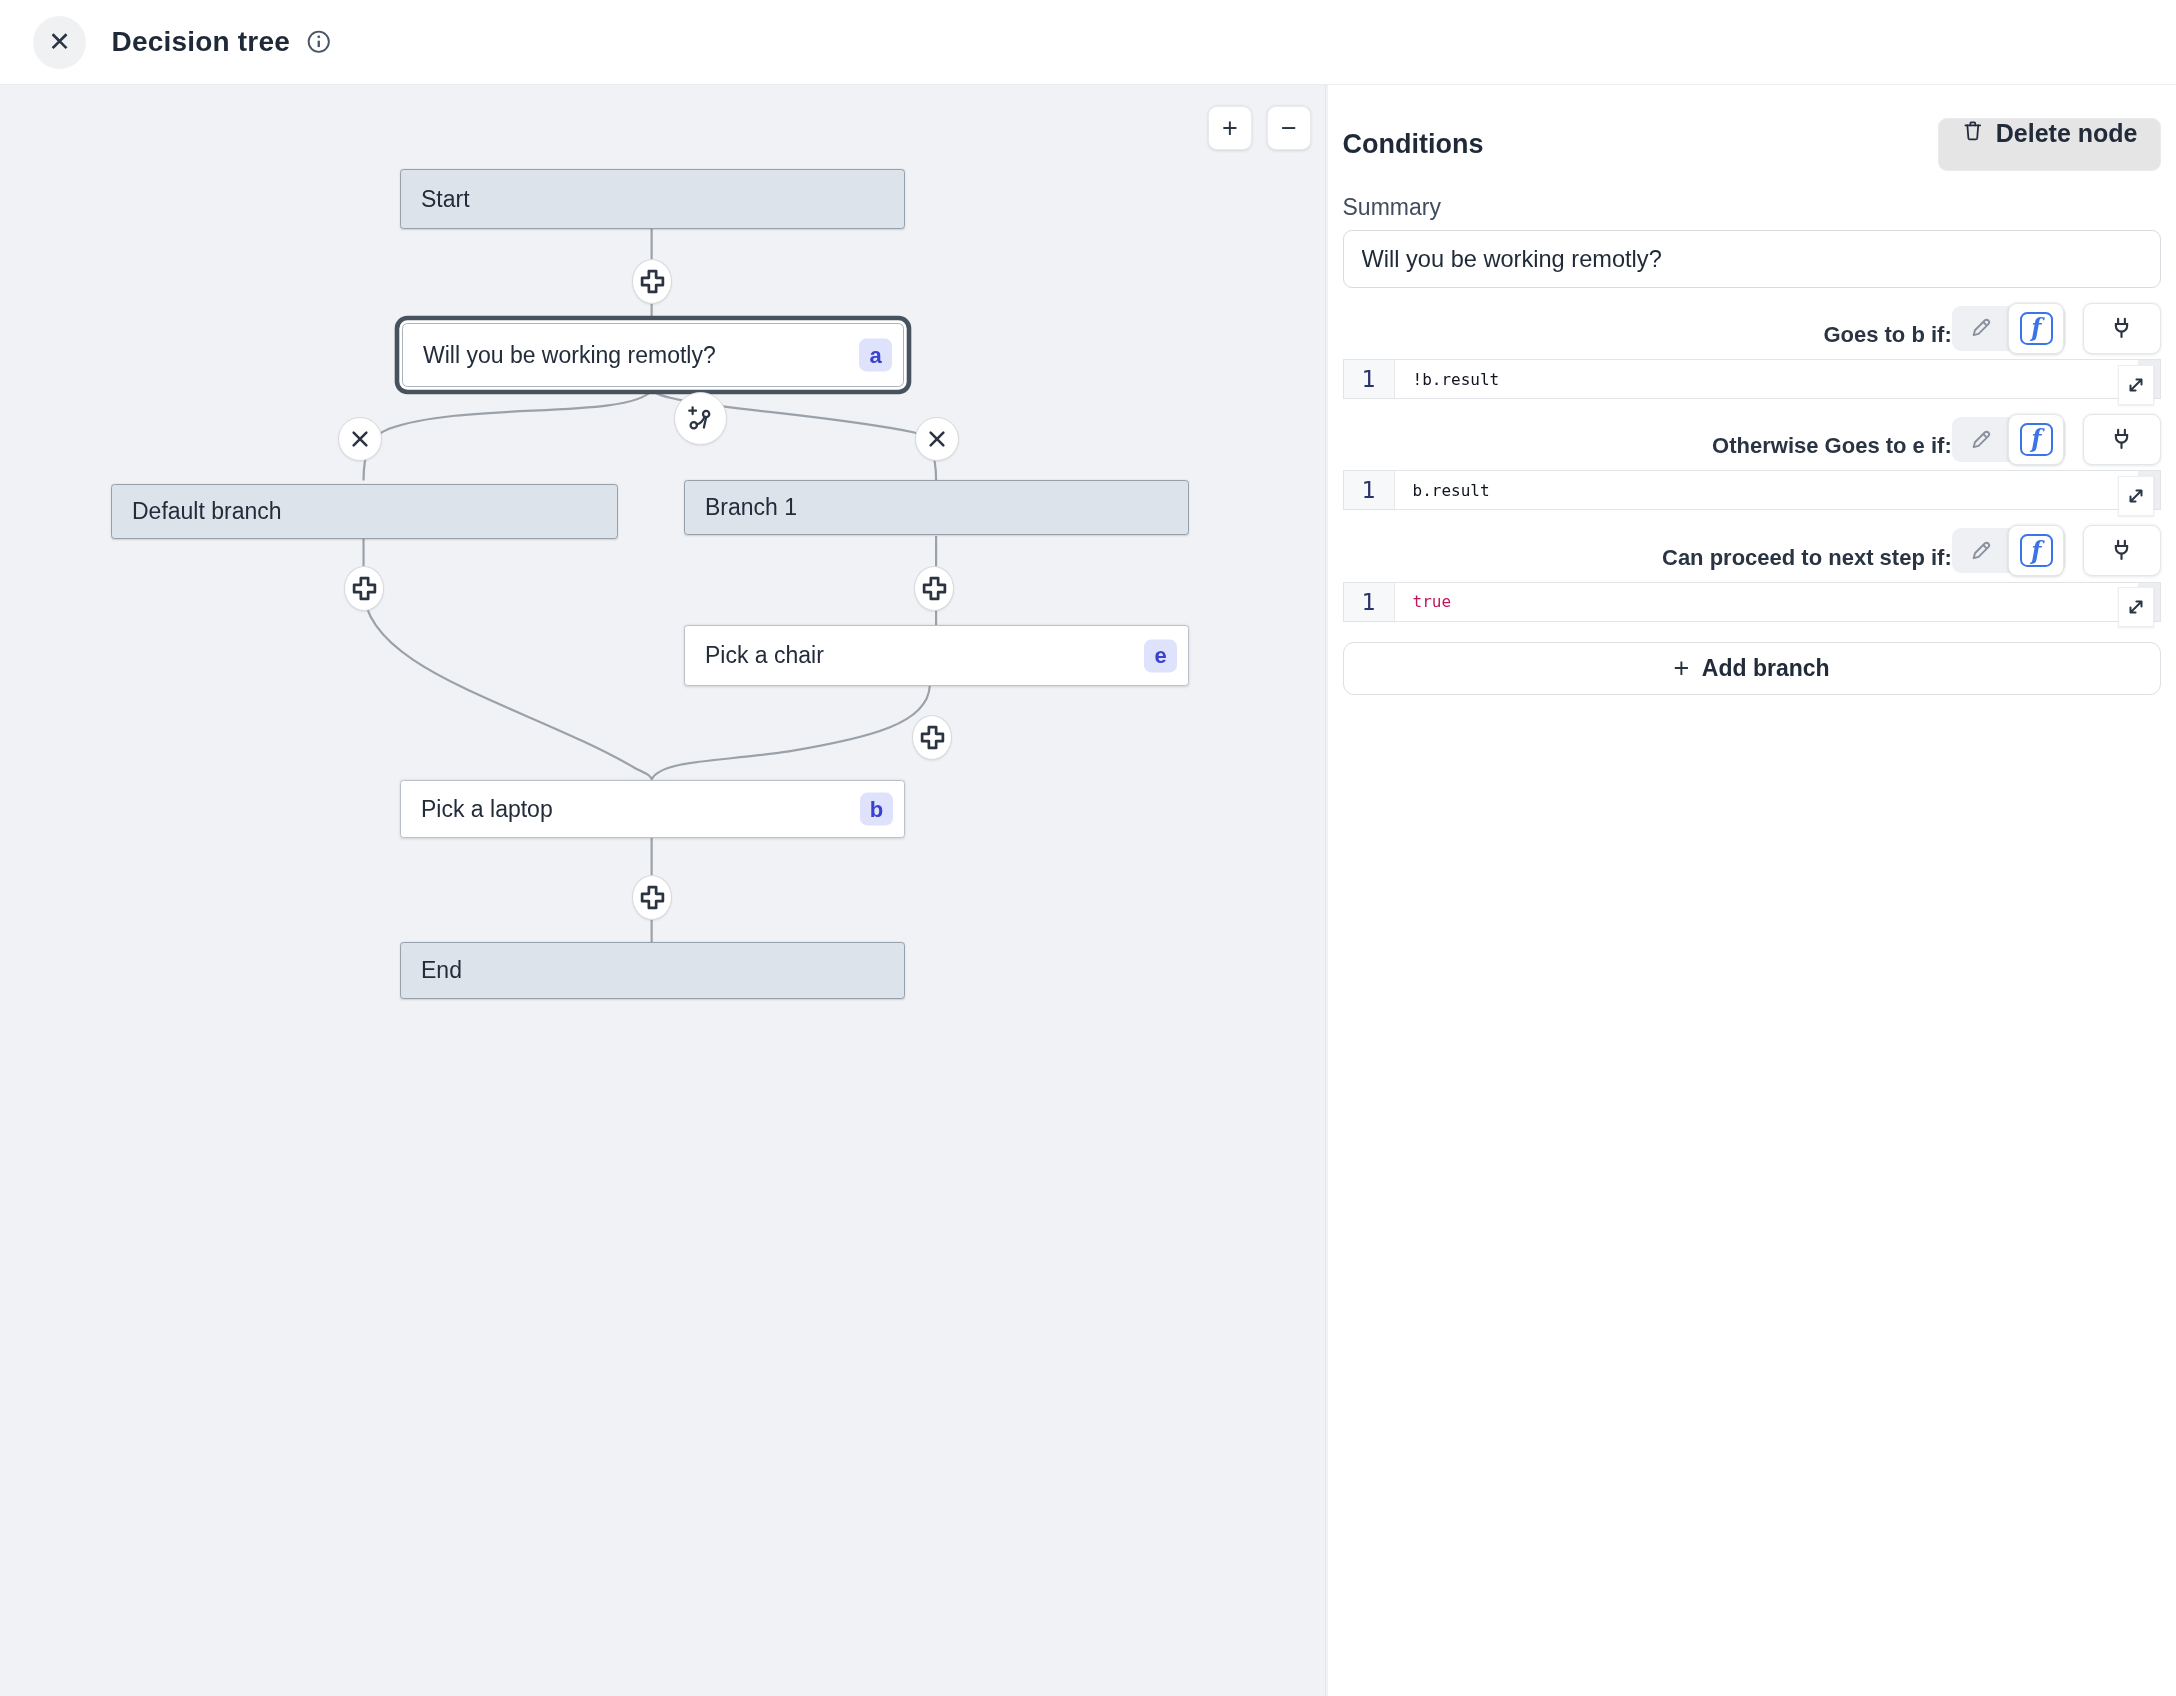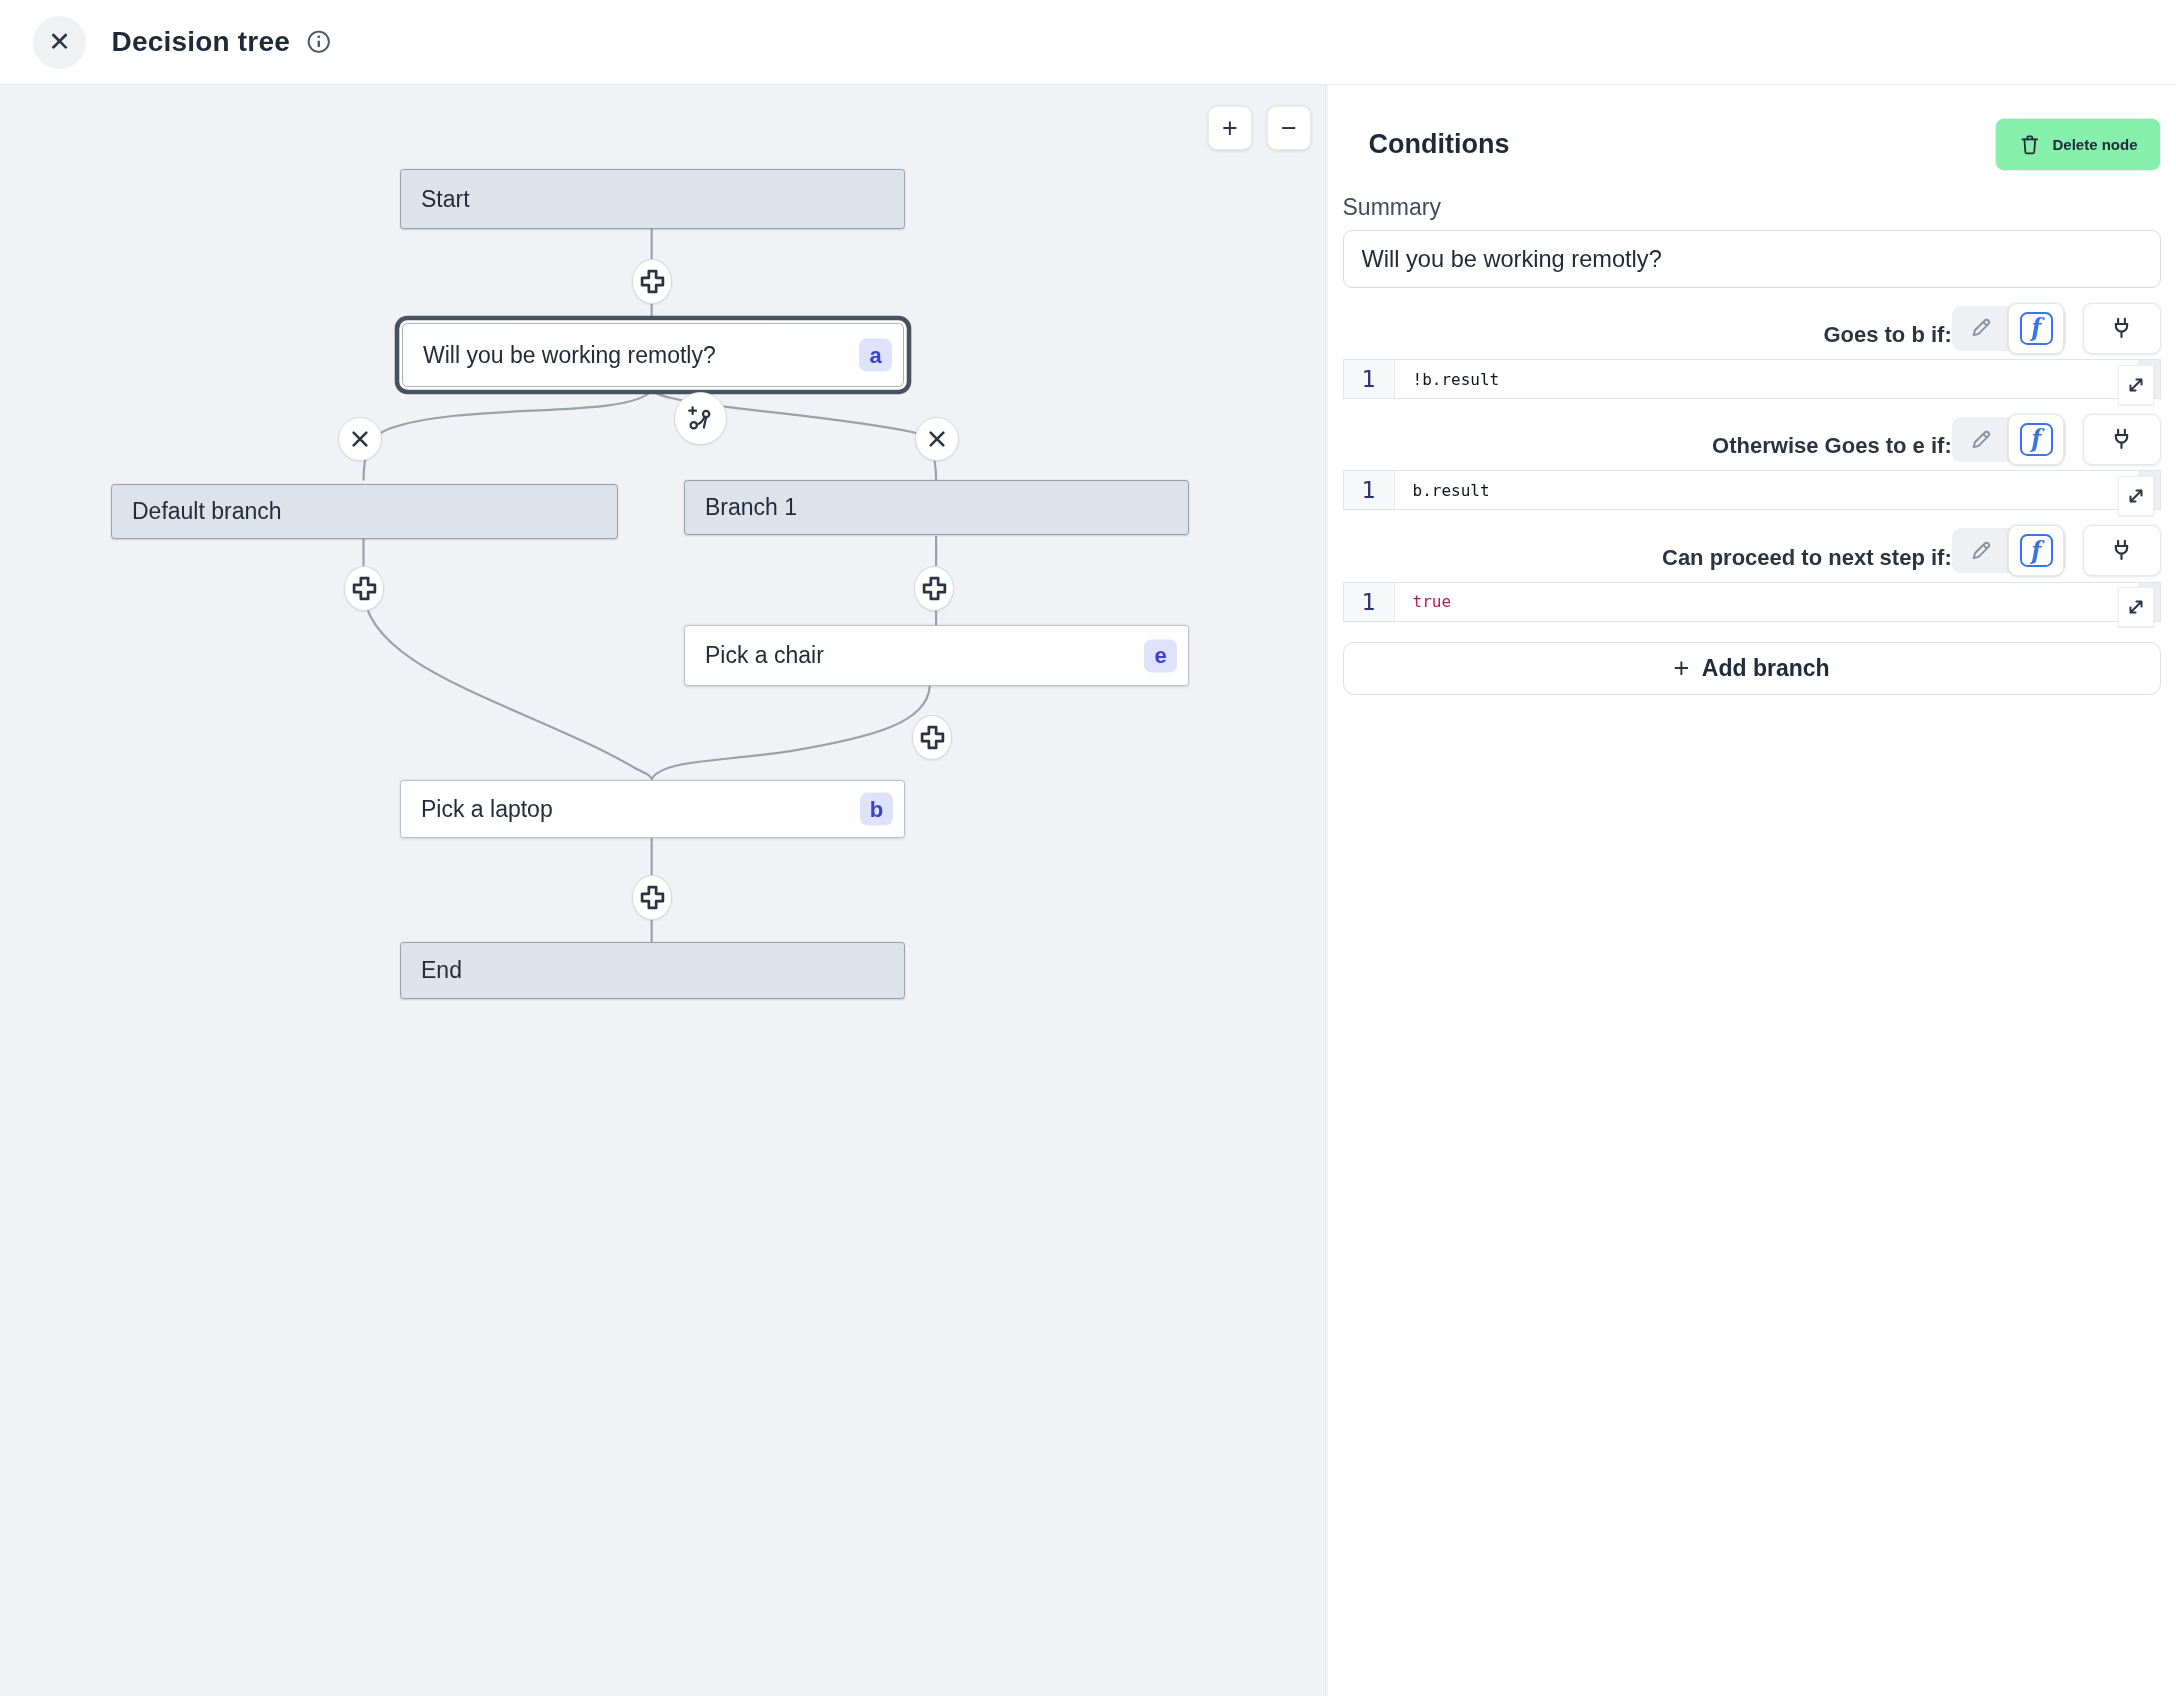--- a/index.html
+++ b/index.html
@@ -42,23 +42,23 @@
 
   
   .zoom-ctrl { position:absolute; top:21px; width:44px; height:44px; background:#ffffff; border:0.9px solid #e8eaed;
                border-radius:9px; box-shadow:0 0.9px 2.7px rgba(40,50,60,.14); font-size:27px; color:#2a3442;
                display:flex; align-items:center; justify-content:center; cursor:pointer; }
 
   
   .panel { position:absolute; left:1328px; top:0; width:848px; height:1611px; background:#ffffff;
            padding:33px 15.5px 0 14.5px; }
   .panel-head { display:flex; align-items:center; justify-content:space-between; height:53px; }
-  .panel-title { font-size:27px; font-weight:700; color:#1f2937;margin-left:26px; }
-  .delete-btn { display:flex; align-items:center; gap:11px; height:53px; padding:0 22px;
-                background:#86efac; border:0.9px solid #e9ebee; border-radius:9px; font-size:15px;
+  .panel-title { font-size:27px; font-weight:700; color:#1f2937; }
+  .delete-btn { display:flex; gap:11px; height:53px; padding:0 22px;
+                background:#e5e5e5; border:0.9px solid #e9ebee; border-radius:9px; font-size:25px;
                 font-weight:600; color:#212b3a; cursor:pointer; font-family:inherit; }
   .summary-label { margin-top:23px; font-size:23px; color:#414c5c; }
   .summary-input { margin-top:9px; width:100%; height:58px; border:1.8px solid #d8dbe0; border-radius:9px;
                    background:#fff; font-size:23.6px; color:#1f2937; padding:0 18px; font-family:inherit; }
 
   .cond-block { margin-top:12.7px; }
   .cond-head { display:flex; align-items:flex-end; justify-content:flex-end; height:53px; }
   .cond-label { font-size:22px; font-weight:700; color:#2a3442; padding-bottom:5.5px; }
   .cond-tools { display:flex; align-items:center; gap:16.4px; }
   .seg { display:flex; align-items:center; background:#eef0f3; border-radius:9px; height:45px; padding:0 3.6px; }

